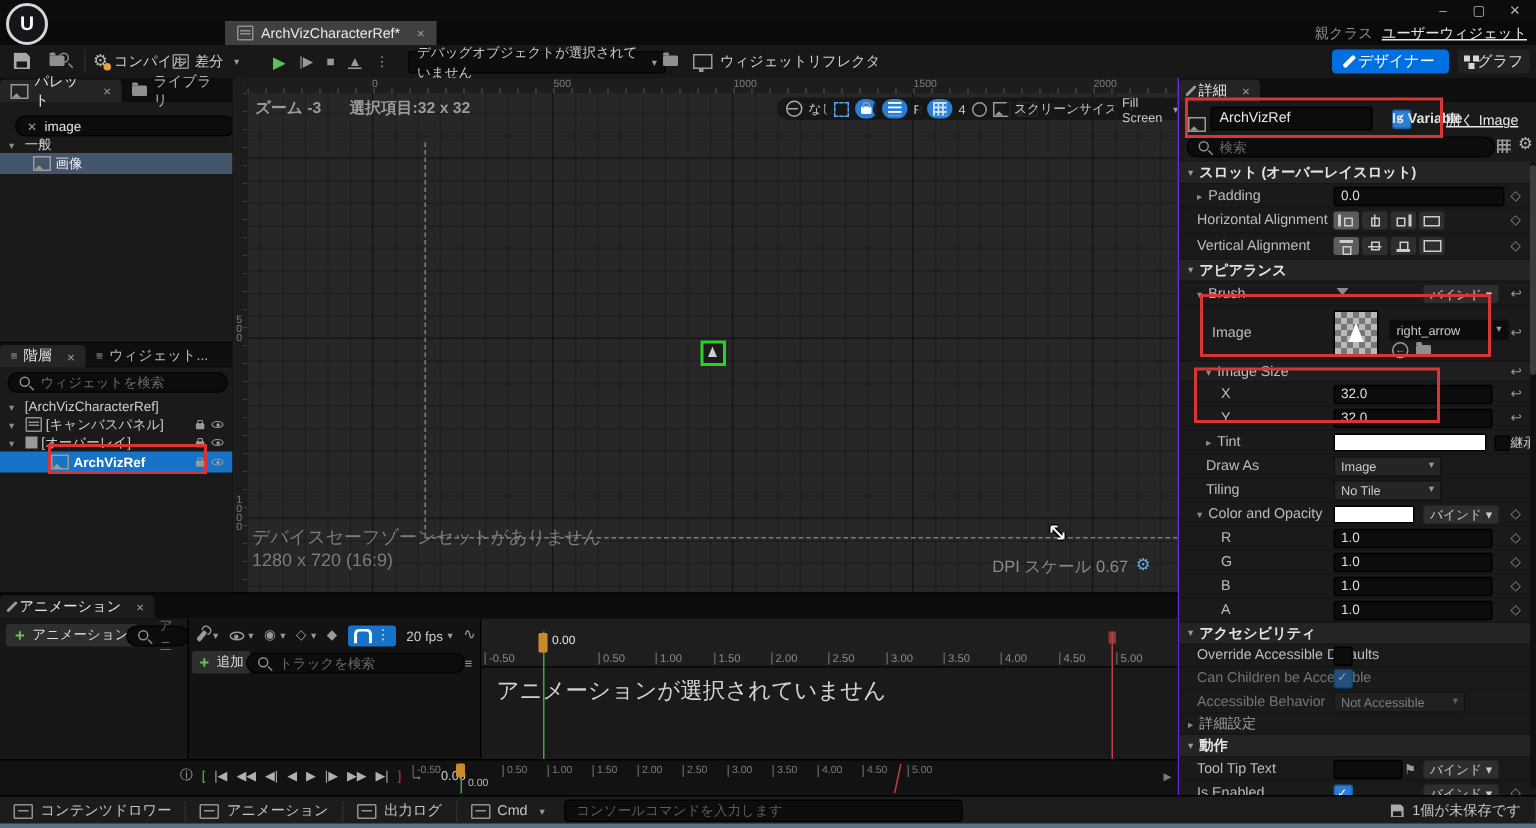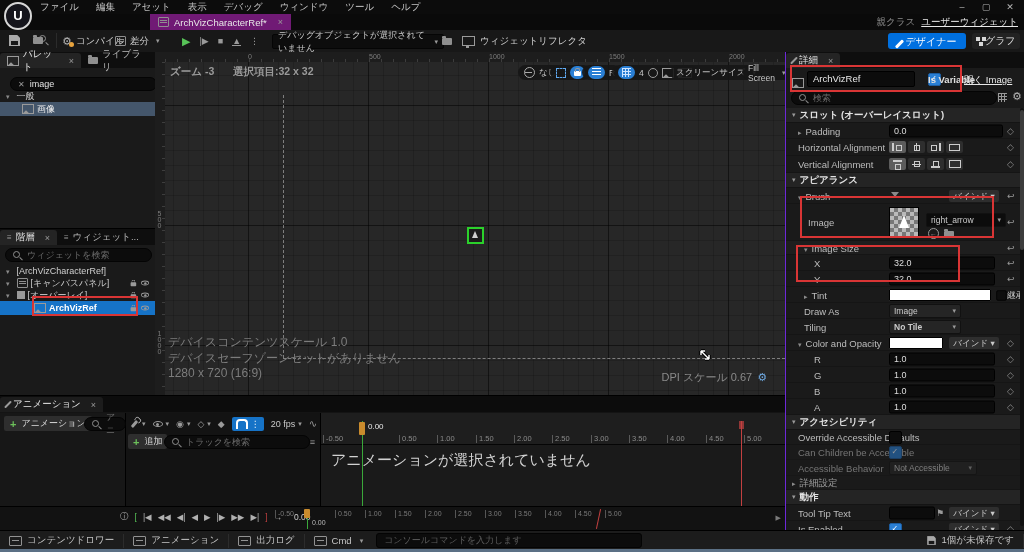--- a/index.html
+++ b/index.html
@@ -15,21 +15,21 @@
   #logo{left:4px;top:2px;width:24px;height:24px;border:2px solid #d6d6d6;border-radius:50%;background:#15151c;color:#fff;font-weight:bold;font-size:13px;text-align:center;line-height:24px;z-index:5;}
   #tabbar{left:0;top:14px;width:1024px;height:16px;background:#0a0a0a;}
   .atab{position:absolute;top:0;height:16px;display:flex;align-items:center;gap:5px;padding:0 8px;font-size:9.5px;}
   .doc-ic{width:9px;height:8px;border:1px solid #8f8f8f;border-radius:1px;position:relative;flex:none;}
   .doc-ic::after{content:"";position:absolute;left:1px;top:2px;right:1px;height:1px;background:#8f8f8f;box-shadow:0 2px 0 #8f8f8f;}
   #toolbar{left:0;top:30px;width:1024px;height:22px;background:#181818;border-bottom:1px solid #000;}
   .tbtxt{font-size:9.5px;color:#cfcfcf;}
   .caret{font-size:7px;color:#9a9a9a;margin-left:3px;}
   .vdots{color:#9a9a9a;font-size:9px;letter-spacing:0;}
   .ddfield{background:#0d0d0d;border:1px solid #050505;border-radius:2px;color:#c9c9c9;font-size:9px;display:flex;align-items:center;padding:0 5px;justify-content:space-between;}
-  .bluebtn{background:#0070e0;border-radius:3px;color:#fff;font-size:10px;display:flex;align-items:flex-end;gap:5px;justify-content:center;}
+  .bluebtn{background:#0070e0;border-radius:3px;color:#fff;font-size:10px;display:flex;align-items:center;gap:5px;justify-content:center;}
   .graybtn{background:#222;border-radius:3px;color:#ddd;font-size:10px;display:flex;align-items:center;gap:5px;justify-content:center;}
   
   .mag{position:relative;width:9px;height:9px;display:inline-block;flex:none;}
   .mag::before{content:"";position:absolute;left:0;top:0;width:5px;height:5px;border:1px solid #8f8f8f;border-radius:50%;}
   .mag::after{content:"";position:absolute;left:6.5px;top:6.5px;width:4px;height:1px;background:#8f8f8f;transform:rotate(45deg);transform-origin:0 0;}
   .eye{position:relative;width:10px;height:8px;display:inline-block;flex:none;}
   .eye::before{content:"";position:absolute;top:1px;left:0;width:8px;height:4px;border:1px solid #9a9a9a;border-radius:50%;}
   .eye::after{content:"";position:absolute;top:3px;left:3.5px;width:3px;height:3px;background:#9a9a9a;border-radius:50%;}
   .lock{position:relative;width:7px;height:5px;background:#9a9a9a;border-radius:1px;display:inline-block;flex:none;margin-top:3px;}
   .lock::before{content:"";position:absolute;top:-3px;left:1px;width:3px;height:3px;border:1px solid #9a9a9a;border-bottom:none;border-radius:2px 2px 0 0;}
@@ -113,42 +113,32 @@
   .anno{position:absolute;border:2px solid #d93535;pointer-events:none;z-index:40;}
   .sbbtn{display:flex;align-items:center;gap:5px;font-size:9.5px;color:#c5c5c5;padding:0 9px;height:16px;}
   .sep{width:1px;height:14px;background:#2c2c2c;}
 </style>
 </head>
 <body>
 
 <div id="page">
 
   <div class="r" id="titlebar">
-    <div id="menu">
-      <span>ファイル</span>
-      <span>編集</span>
-      <span>アセット</span>
-      <span>表示</span>
-      <span>デバッグ</span>
-      <span>ウィンドウ</span>
-      <span>ツール</span>
-      <span>ヘルプ</span>
-    </div>
     <div class="r" style="right:2px;top:0;">
       <span class="winbtn">–</span><span class="winbtn">▢</span><span class="winbtn">✕</span>
     </div>
   </div>
   <div class="r" id="logo">U</div>
 
   <div class="r" id="tabbar">
     <div class="atab" style="left:36px;background:#121212;color:#b5b5b5;margin-top:47px;">
       <i class="doc-ic"></i>
         <span>Walkthrough</span>
     </div>
-    <div class="atab" style="left:150px;background:#701a75;color:#e8e8e8;">
+    <div class="atab" style="left:150px;background:#404040;color:#e8e8e8;">
       <i class="doc-ic"></i>
         <span>ArchVizCharacterRef*</span>
         <span class="xclose">×</span>
     </div>
     <div class="r flex" style="right:6px;top:0;height:16px;gap:6px;font-size:9.5px;">
       <span style="color:#8d8d8d;">親クラス</span>
       <span style="color:#e8e8e8;text-decoration:underline;">ユーザーウィジェット</span>
     </div>
   </div>
 
@@ -317,21 +307,20 @@
         <span class="caret">▾</span>
       </div>
 
     <div class="r" style="left:118px;top:33px;width:0;height:263px;border-left:1px dashed rgba(200,200,200,.55);"></div>
     <div class="r" style="left:118px;top:296px;width:502px;height:0;border-top:1px dashed rgba(200,200,200,.55);"></div>
 
     <div class="r" style="left:302px;top:165px;width:13px;height:13px;border:2px solid #2bd12b;background:#1c1c1c;">
       <span class="r" style="left:3px;top:2px;width:0;height:0;border-left:3.5px solid transparent;border-right:3.5px solid transparent;border-bottom:7px solid #cfcfcf;"></span>
     </div>
 
-    <div class="r ovtext" style="left:3px;top:272px;">デバイスコンテンツスケール 1.0</div>
     <div class="r ovtext" style="left:3px;top:288px;">デバイスセーフゾーンセットがありません</div>
     <div class="r ovtext" style="left:3px;top:304px;">1280 x 720 (16:9)</div>
     <div class="r flex" style="right:18px;top:308px;gap:5px;">
       <span class="ovtext" style="color:#8a8a8a;font-size:11px;">DPI スケール 0.67</span>
       <span class="gear" style="color:#6fa8e0;">⚙</span>
     </div>
 
     <svg class="r" style="left:533px;top:286px;" width="14" height="14">
       <path d="M3 3 L11 11 M3 3 l0 4 M3 3 l4 0 M11 11 l-4 0 M11 11 l0 -4" stroke="#000" stroke-width="3.5" fill="none"></path>
       <path d="M3 3 L11 11 M3 3 l0 4 M3 3 l4 0 M11 11 l-4 0 M11 11 l0 -4" stroke="#fff" stroke-width="1.4" fill="none"></path>
@@ -431,21 +420,21 @@
     </div>
     <div class="drow" style="height:15px;">
       <span class="lbl" style="left:18px;">Draw As</span>
       <span class="vdrop" style="width:62px;justify-content:space-between;">
           <span>Image</span>
           <span class="caret">▾</span>
         </span>
     </div>
     <div class="drow" style="height:15px;">
       <span class="lbl" style="left:18px;">Tiling</span>
-      <span class="vdrop" style="width:62px;justify-content:space-between;font-weight:bold;">
+      <span class="vdrop" style="width:62px;justify-content:space-between;">
           <span>No Tile</span>
           <span class="caret">▾</span>
         </span>
     </div>
     <div class="drow" style="height:15px;">
       <span class="lbl exp">Color and Opacity</span>
       <span class="swatch" style="width:52px;"></span>
       <span class="bindbtn"><span>バインド</span> ▾</span>
       <span class="dia">◇</span>
     </div>

